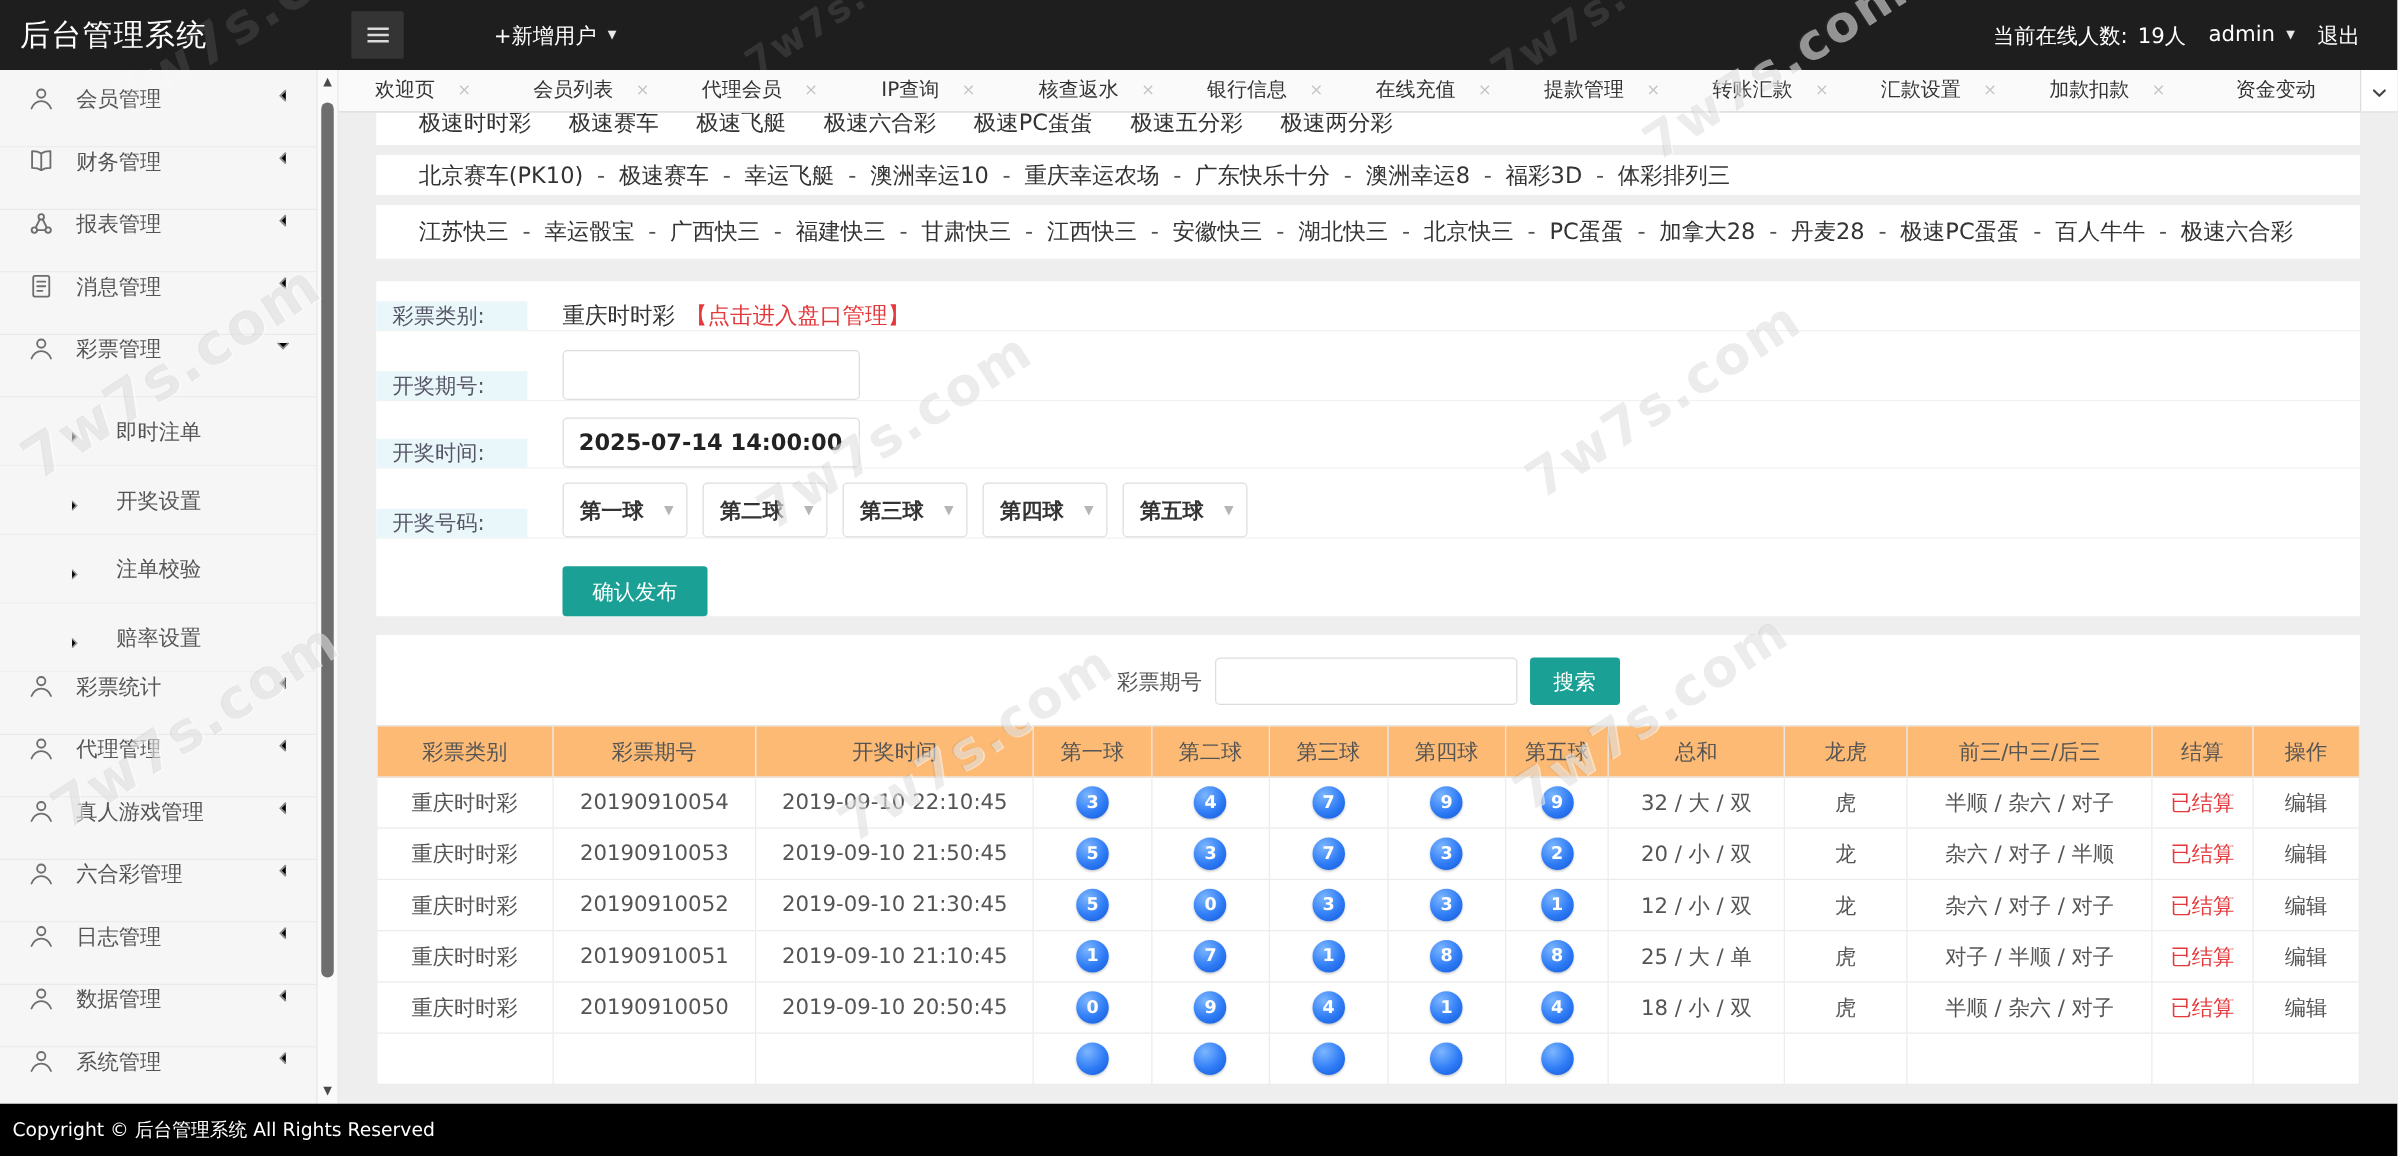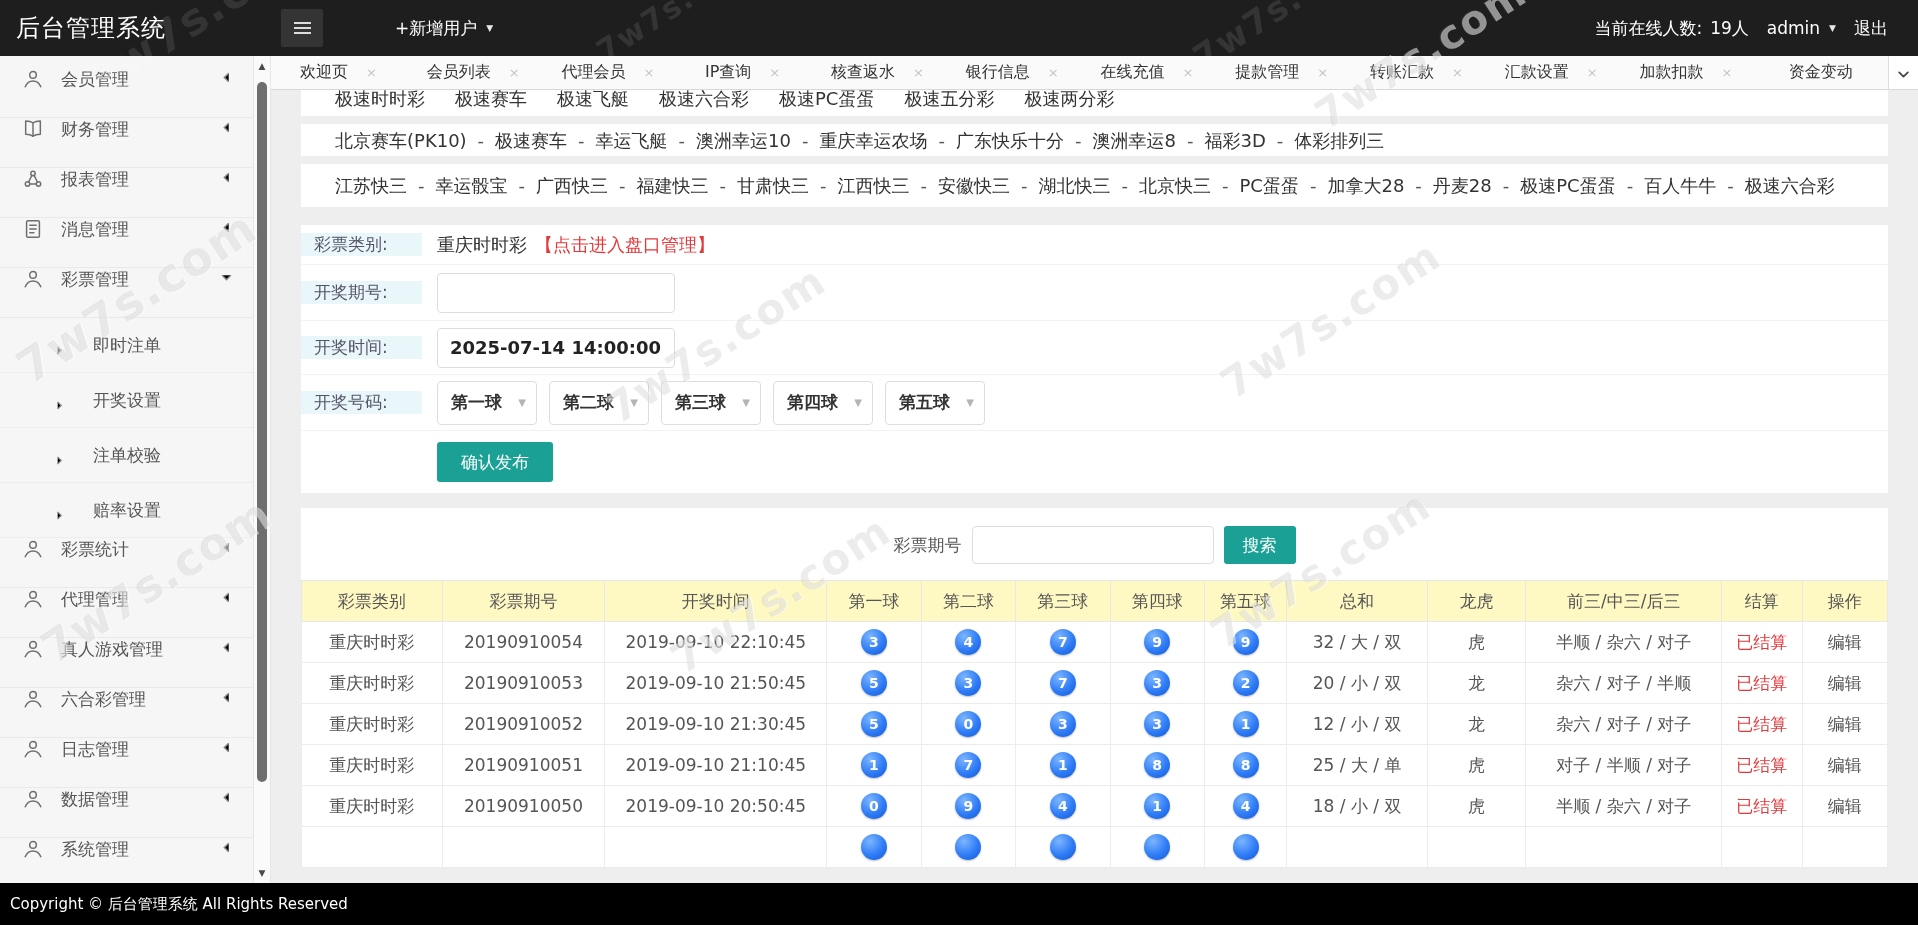--- a/index.html
+++ b/index.html
@@ -63,21 +63,21 @@
   .panel-clipped .links-line { margin-top:-9px; }
   .links-line { padding:0 34px; font-size:18px; color:#333; line-height:35px; }
   .panel-row1 { height:32px; display:flex; align-items:center; margin-bottom:8px; }
   .panel-row2 { padding:4px 0; margin-bottom:18px; }
   .link { color:#333; cursor:pointer; }
   .sep { color:#555; margin:0 11px; }
   .gap-link { margin-right:30px; }
 
   
   .form-panel { margin-bottom:15px; }
-  .form-row { display:flex; align-items:center; border-bottom:1px solid #f2f2f2; }
+  .form-row { display:flex; align-items:flex-end; border-bottom:1px solid #f2f2f2;gap:13px; }
   .form-row:last-child { border-bottom:none; }
   .h40{height:40px;} .h56{height:56px;} .h54{height:54px;} .h62{height:62px;}
   .form-label { width:121px; background:#eaf7fa; display:flex; align-items:center; padding-left:13px;
                 font-size:17px; color:#556; flex-shrink:0; }
   .form-value { padding-left:15px; display:flex; align-items:center; gap:12px; font-size:18px; color:#333; }
   .red-link { color:var(--red); cursor:pointer; }
   .text-input { width:238px; height:40px; border:1px solid #ddd; border-radius:4px; padding:0 12px; font-size:17px;
                 color:#333; font-family:inherit; background:#fff; }
   .bold-input { font-weight:bold; color:#222; font-size:18px; }
   .ball-select { width:100px; height:44px; border:1px solid #ddd; border-radius:4px; background:#fff;
@@ -89,21 +89,21 @@
   .submit-btn { width:116px; height:40px; }
 
   
   .table-panel { padding-top:18px; }
   .search-row { display:flex; align-items:center; justify-content:center; gap:10px; margin-bottom:16px; }
   .search-label { font-size:17px; color:#555; }
   .search-input { width:242px; height:38px; border:1px solid #ddd; border-radius:4px; padding:0 10px; font-size:16px; }
   .search-btn { width:72px; height:38px; }
 
   table { width:100%; border-collapse:collapse; table-layout:fixed; }
-  th { height:41px; background:#fef9c3; font-weight:normal; font-size:17px; color:#555; border:1px solid #e7e7e7; }
+  th { height:41px; background:#fdba74; font-weight:normal; font-size:17px; color:#555; border:1px solid #e7e7e7; }
   td { height:41px; text-align:center; font-size:17px; color:#555; border:1px solid #ececec; background:#fff;
        overflow:hidden; white-space:nowrap; }
   .settle { color:var(--red); }
   .edit-link { color:#555; cursor:pointer; }
   .ball { width:26px; height:26px; border-radius:50%; margin:0 auto; color:#fff; font-size:14px; font-weight:bold;
           line-height:26px; text-align:center;
           background:radial-gradient(circle at 35% 28%, #7cb6ff 0%, var(--ball) 55%, #1256d4 100%);
           box-shadow:0 1px 2px rgba(0,0,0,0.25); }
 
   

